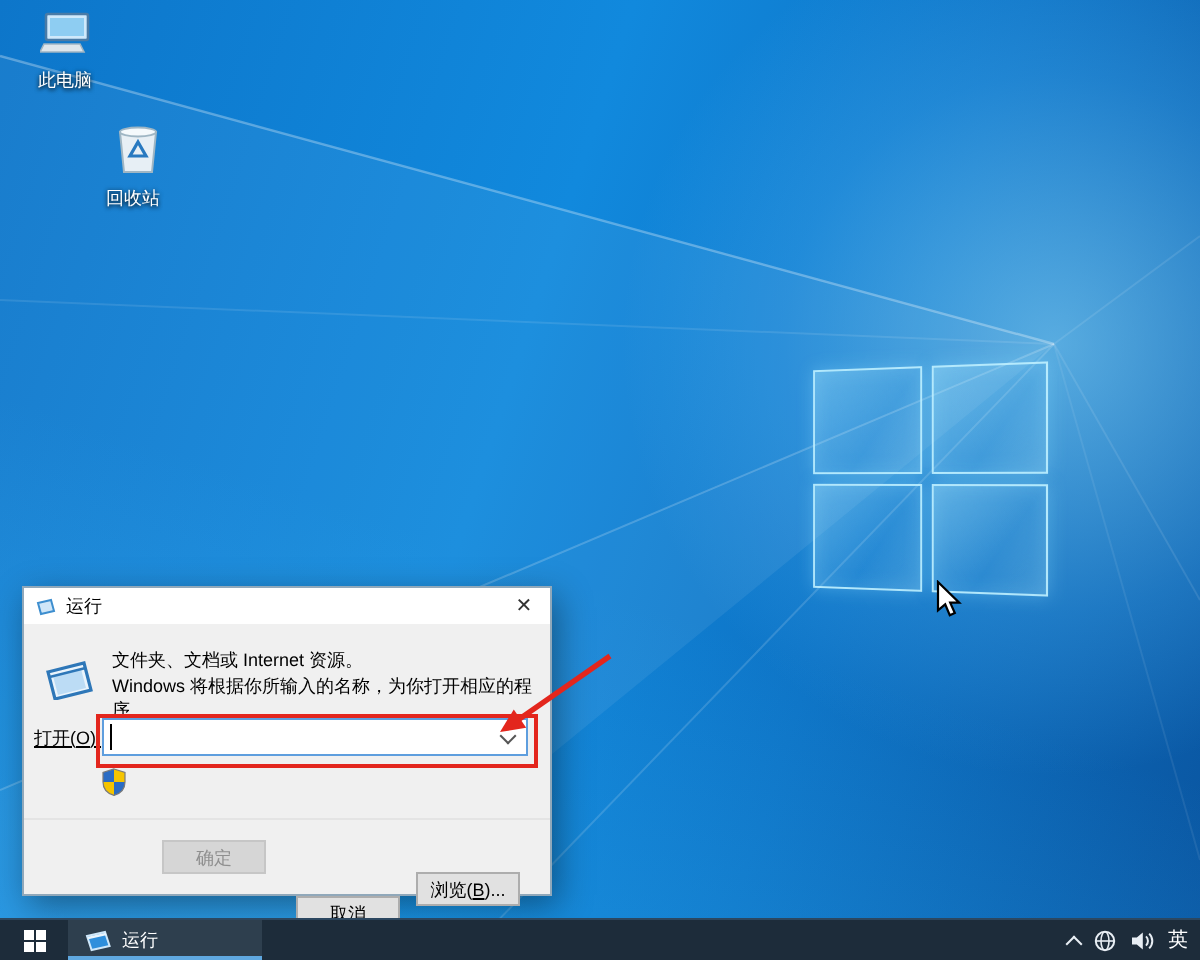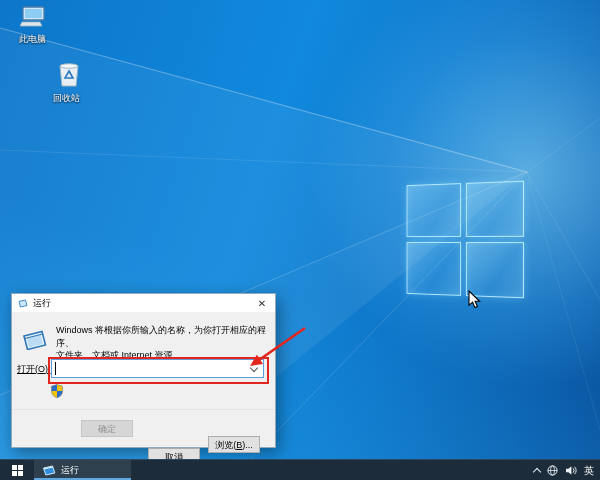--- a/index.html
+++ b/index.html
@@ -135,22 +135,22 @@
           <span>✕</span>
         </span>
     </div>
 
     <svg class="msg-icon" width="28" height="22" viewBox="0 0 28 22">
       <polygon points="4,8 22,3.5 25.5,17 7.5,21.5" fill="#eaf4fc" stroke="#2e77b8" stroke-width="1.6"></polygon>
       <polygon points="6.5,10 20.5,6.5 23,16 9,19.5" fill="#bcdcf5"></polygon>
       <line x1="4.8" y1="10.5" x2="22.8" y2="6" stroke="#2e77b8" stroke-width="1.2"></line>
     </svg>
     <div class="msg">
+      <div>文件夹、文档或 Internet 资源。</div>
       <div>Windows 将根据你所输入的名称，为你打开相应的程序、</div>
-      <div>文件夹、文档或 Internet 资源。</div>
     </div>
 
     <div class="open-label"><span>打开(</span><span class="alt-key">O</span><span>):</span></div>
 
     <div class="combo">
       <input type="text" value="" style="">
       <div class="caret"></div>
       <span class="chev"></span>
     </div>
 

